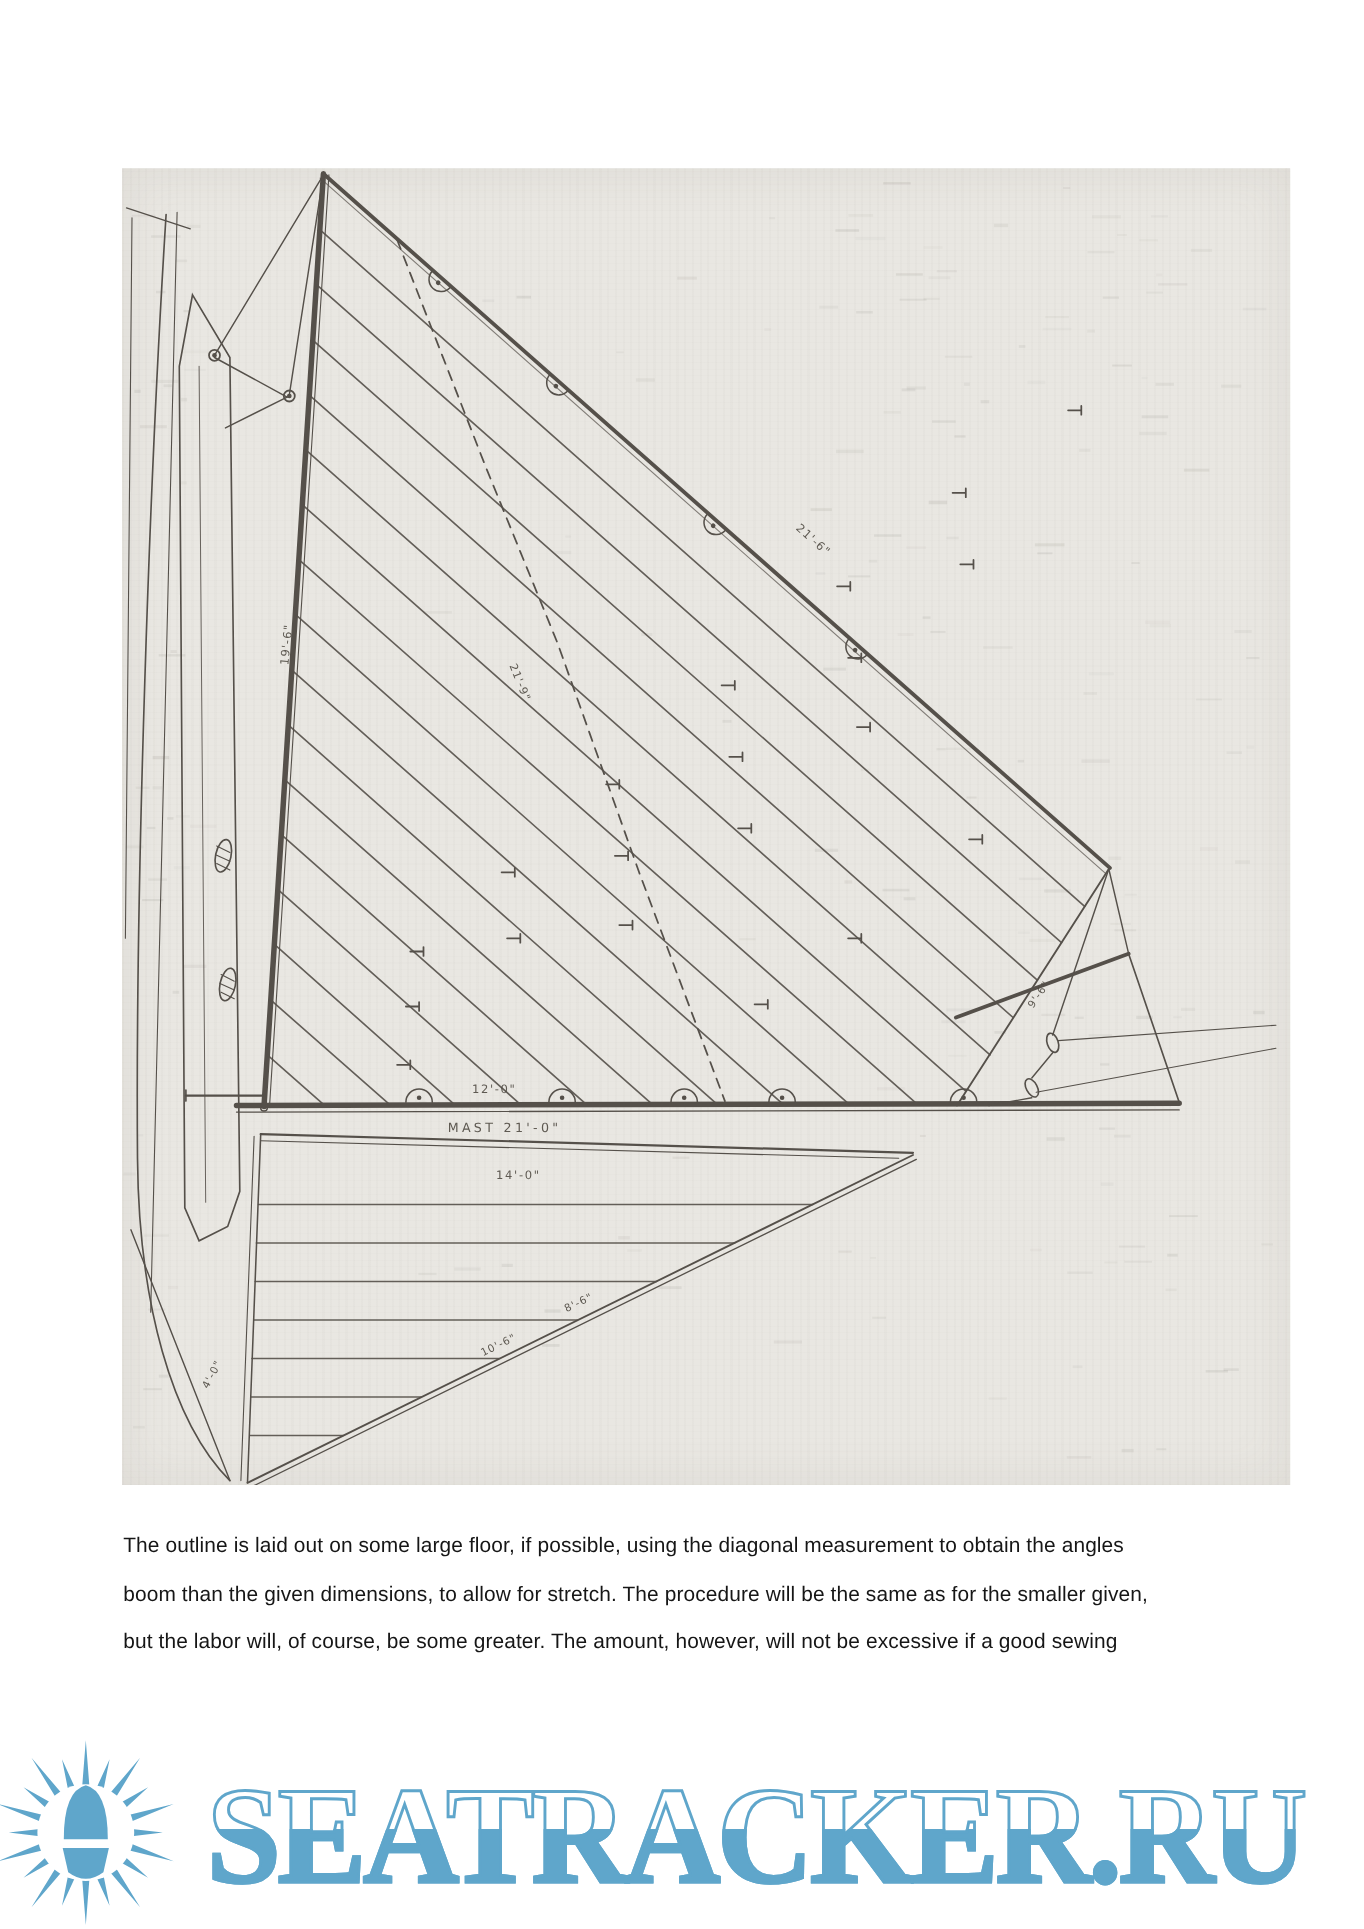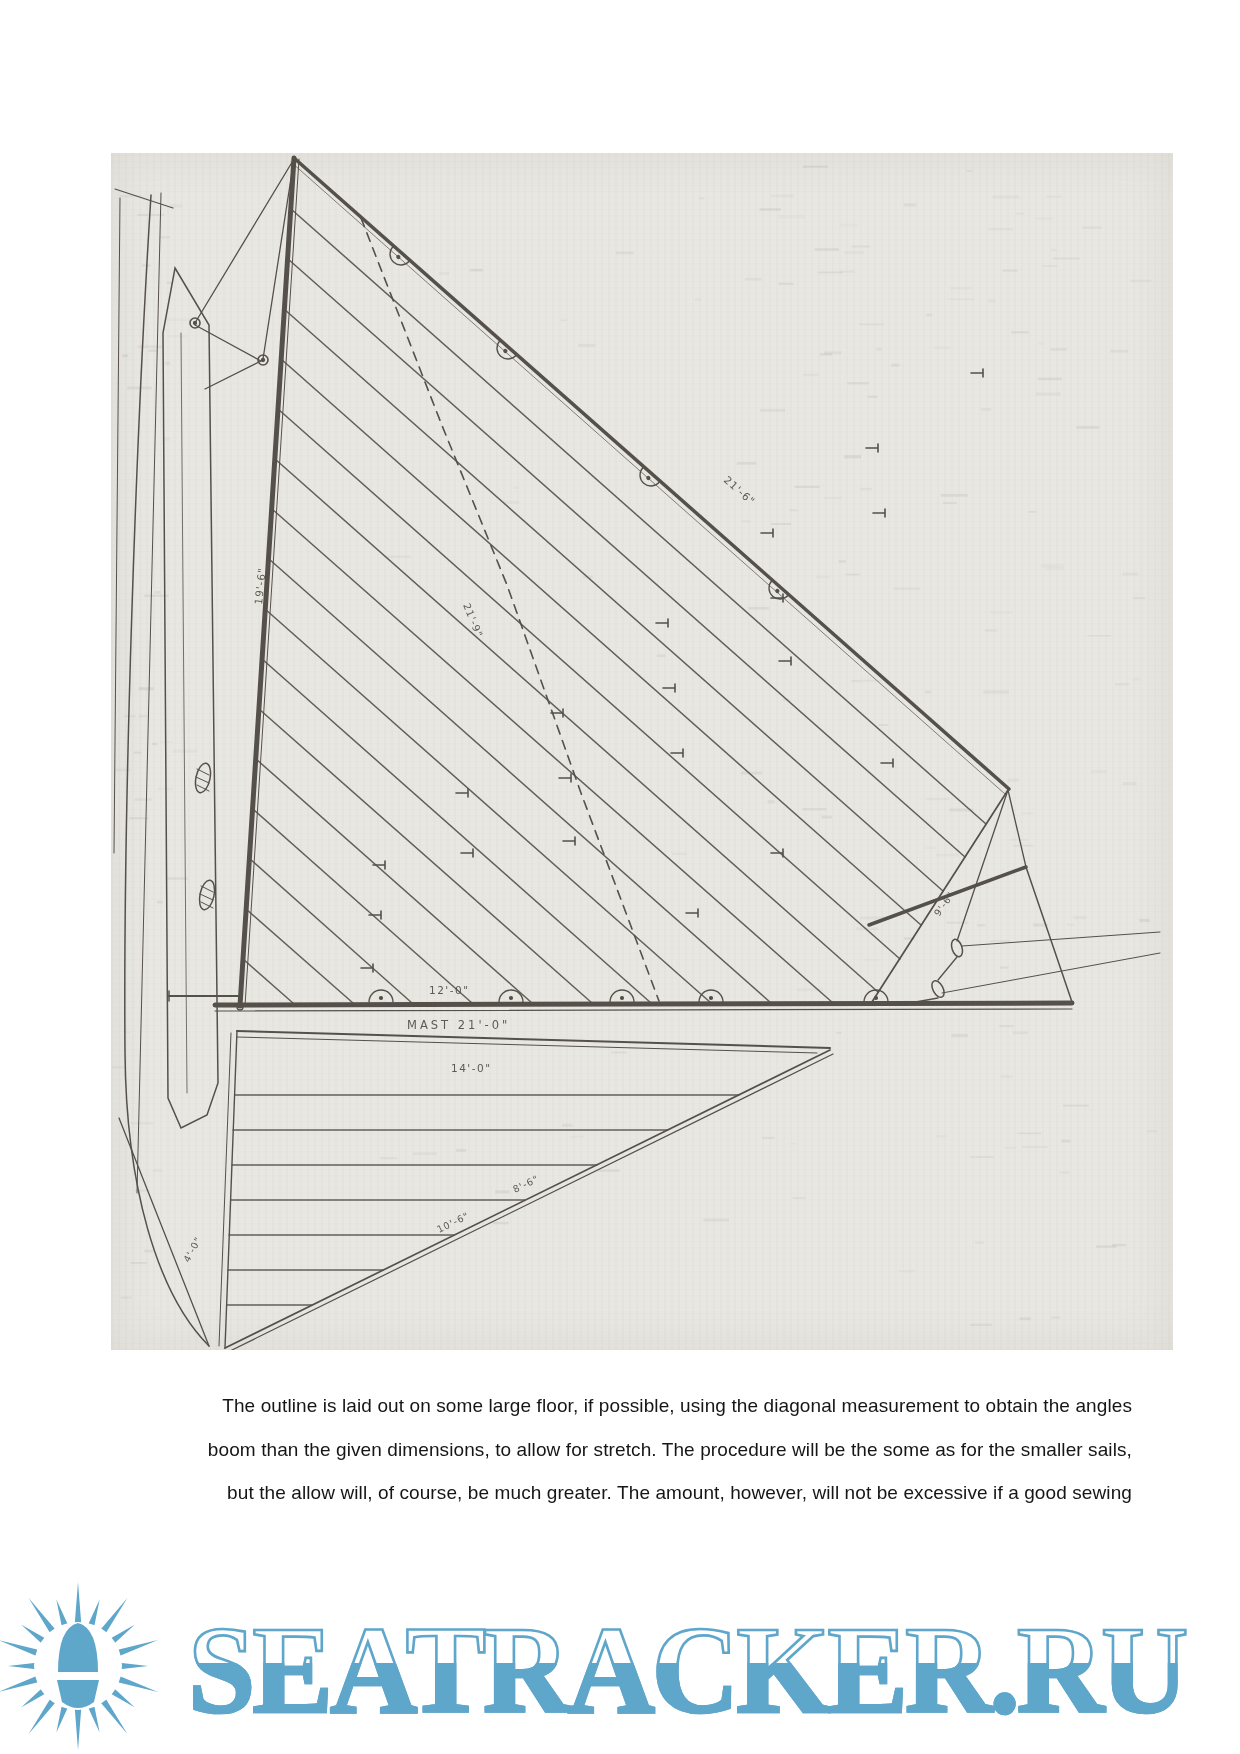--- a/index.html
+++ b/index.html
@@ -11,21 +11,21 @@
         background:
           repeating-linear-gradient(90deg, rgba(60,55,45,0.020) 0 2px, rgba(0,0,0,0) 2px 7px),
           repeating-linear-gradient(0deg, rgba(60,55,45,0.012) 0 1px, rgba(0,0,0,0) 1px 6px),
           #e9e7e2;
         box-shadow:inset 0 0 45px rgba(120,110,95,0.10);}
   .scan svg{position:absolute;left:0;top:0;}
   .fig-label{font-family:"DejaVu Sans",sans-serif;fill:#4c473f;opacity:.88;}
   
   .para{position:absolute;left:112px;top:1384px;width:1020px;color:#161616;
         font-size:19px;}
-  .para .pline{white-space:nowrap;line-height:43.5px;letter-spacing:.1px;text-align:right;}
+  .para .pline{white-space:nowrap;line-height:43.5px;letter-spacing:.1px;}
   
   .logo{position:absolute;left:0;top:1576px;width:1240px;height:178px;}
   .logo-sun{position:absolute;left:0;top:0;width:170px;height:178px;}
   .logo-text{position:absolute;left:188px;top:18px;width:1050px;height:150px;
         display:flex;align-items:center;
         font-family:"Liberation Serif","DejaVu Serif",serif;font-weight:700;
         font-size:121px;letter-spacing:-3px;line-height:1;
         background:linear-gradient(to bottom,#ffffff 0%,#ffffff 46%,var(--blue) 46%,var(--blue) 100%);
         -webkit-background-clip:text;background-clip:text;color:transparent;
         -webkit-text-stroke:2.6px var(--blue);
@@ -414,22 +414,22 @@
           <text class="fig-label" font-size="9.5" letter-spacing="1" transform="translate(328,1080) rotate(-26)">10'-6"</text>
           <text class="fig-label" font-size="9.5" letter-spacing="1" transform="translate(78,1110) rotate(-62)">4'-0"</text>
           <text class="fig-label" font-size="9.5" letter-spacing="1" transform="translate(828,764) rotate(-55)">9'-6"</text>
         </g>
       </g>
     </svg>
   </div>
 
   <div class="para">
     <div class="pline">The outline is laid out on some large floor, if possible, using the diagonal measurement to obtain the angles</div>
-    <div class="pline">boom than the given dimensions, to allow for stretch. The procedure will be the some as for the smaller sails,</div>
-    <div class="pline">but the allow will, of course, be much greater. The amount, however, will not be excessive if a good sewing</div>
+    <div class="pline">boom than the given dimensions, to allow for stretch. The procedure will be the same as for the smaller given,</div>
+    <div class="pline">but the labor will, of course, be some greater. The amount, however, will not be excessive if a good sewing</div>
   </div>
 
   <div class="logo">
     <svg class="logo-sun" viewBox="0 0 170 178">
       <g fill="#5fa6cb">
         <polygon id="sun-rays" points="74.70471797943051,48.129471983208624 78,6 81.29528202056949,48.129471983208624 87.80470528194803,49.160463343297586 99.63118960624632,23.42604385933926 94.07270415933377,51.19705963452596 99.94493971806986,54.18911309712813 127.37396119256775,22.042572472504418 105.27681802986771,58.062949444798704 109.9370505552013,62.72318197013229 134.63118960624632,48.85503233952688 113.81088690287187,68.05506028193015 116.80294036547404,73.92729584066623 157.8887473687929,64.04257247250442 118.83953665670242,80.19529471805197 119.87052801679138,86.70471797943051 148,90 119.87052801679138,93.29528202056949 118.83953665670242,99.80470528194803 157.8887473687929,115.95742752749558 116.80294036547404,106.07270415933377 113.81088690287187,111.94493971806985 134.63118960624632,131.14496766047313 109.9370505552013,117.27681802986771 105.27681802986771,121.9370505552013 127.37396119256775,157.95742752749558 99.94493971806986,125.81088690287187 94.07270415933377,128.80294036547406 99.63118960624632,156.57395614066075 87.80470528194803,130.83953665670242 81.29528202056949,131.87052801679138 78,174 74.70471797943051,131.87052801679138 68.19529471805197,130.83953665670242 56.36881039375369,156.57395614066075 61.92729584066623,128.80294036547406 56.05506028193015,125.81088690287189 28.626038807432266,157.95742752749558 50.72318197013229,121.9370505552013 46.062949444798704,117.27681802986771 21.368810393753684,131.14496766047313 42.18911309712813,111.94493971806986 39.19705963452596,106.07270415933377 -1.8887473687928917,115.95742752749558 37.160463343297586,99.80470528194803 36.129471983208624,93.29528202056949 8,90.00000000000001 36.129471983208624,86.70471797943051 37.160463343297586,80.19529471805195 -1.8887473687928917,64.04257247250439 39.197059634525964,73.92729584066622 42.18911309712812,68.05506028193015 21.36881039375367,48.855032339526886 46.0629494447987,62.72318197013229 50.723181970132266,58.06294944479872 28.626038807432245,22.042572472504418 56.05506028193016,54.18911309712812 61.927295840666204,51.197059634525964 56.36881039375367,23.42604385933926 68.19529471805198,49.16046334329758"></polygon>
         <circle cx="78" cy="90" r="44" fill="#ffffff"></circle>
         <path d="M58,96 Q58,52 78,47 Q98,52 98,96 Z"></path>
         <path d="M57,104 L99,104 L94,126 Q78,138 62,126 Z"></path>
       </g>

